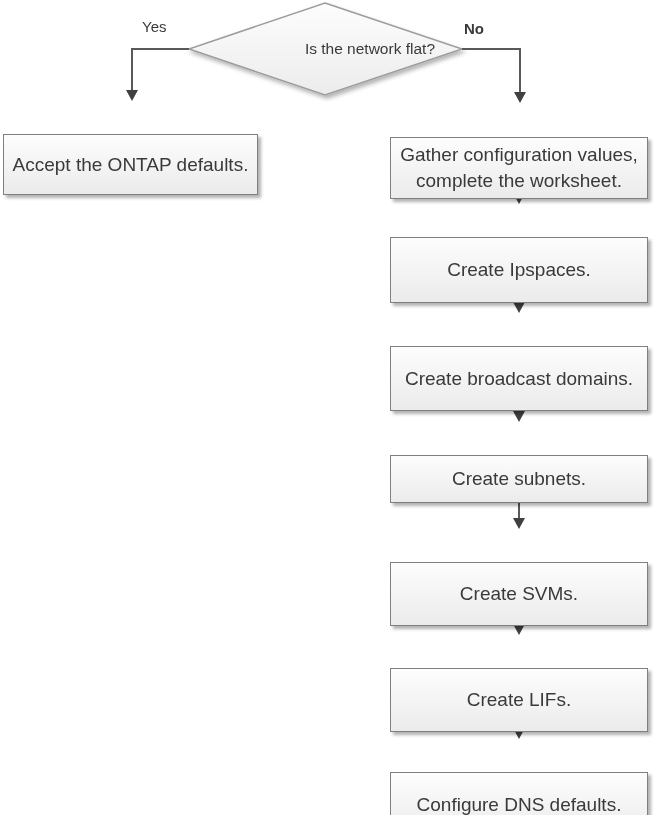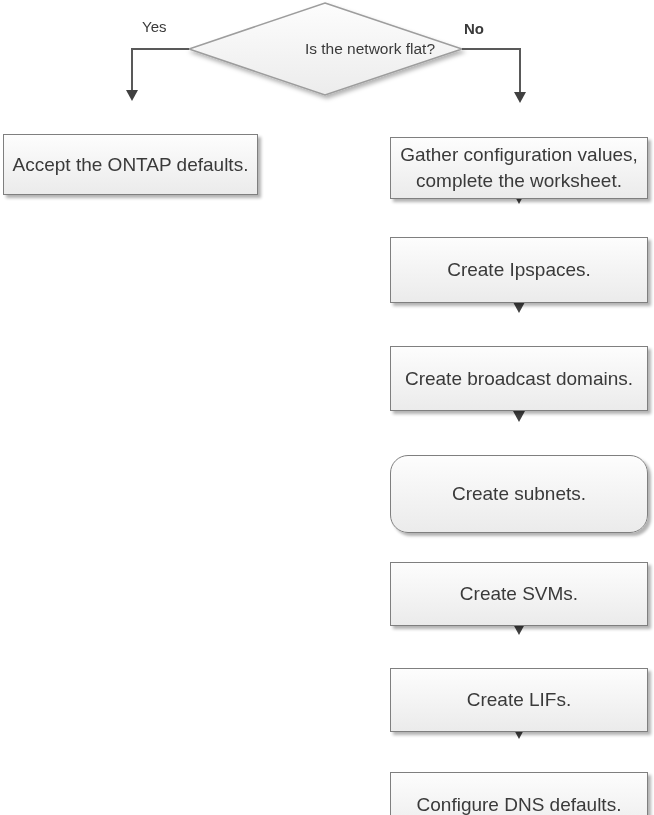--- a/index.html
+++ b/index.html
@@ -56,21 +56,21 @@
   .node-left {
     left: 3px;
     top: 102px;
     width: 255px;
     height: 61px;
   }
   .node-right { left: 390px; width: 258px; }
   .step-0 { top: 105px; height: 62px; }
   .step-1 { top: 205px; height: 66px; }
   .step-2 { top: 314px; height: 65px; }
-  .step-3 { top: 423px; height: 78px; border-radius: 18px; }
+  .step-3 { top: 423px; height: 48px; }
   .step-4 { top: 530px; height: 64px; }
   .step-5 { top: 636px; height: 64px; }
   .step-6 { top: 740px; height: 65px; }
   .diamond-label {
     position: absolute;
     left: 215px;
     top: 40px;
     width: 220px;
     text-align: right;
     color: #3a3a3a;

